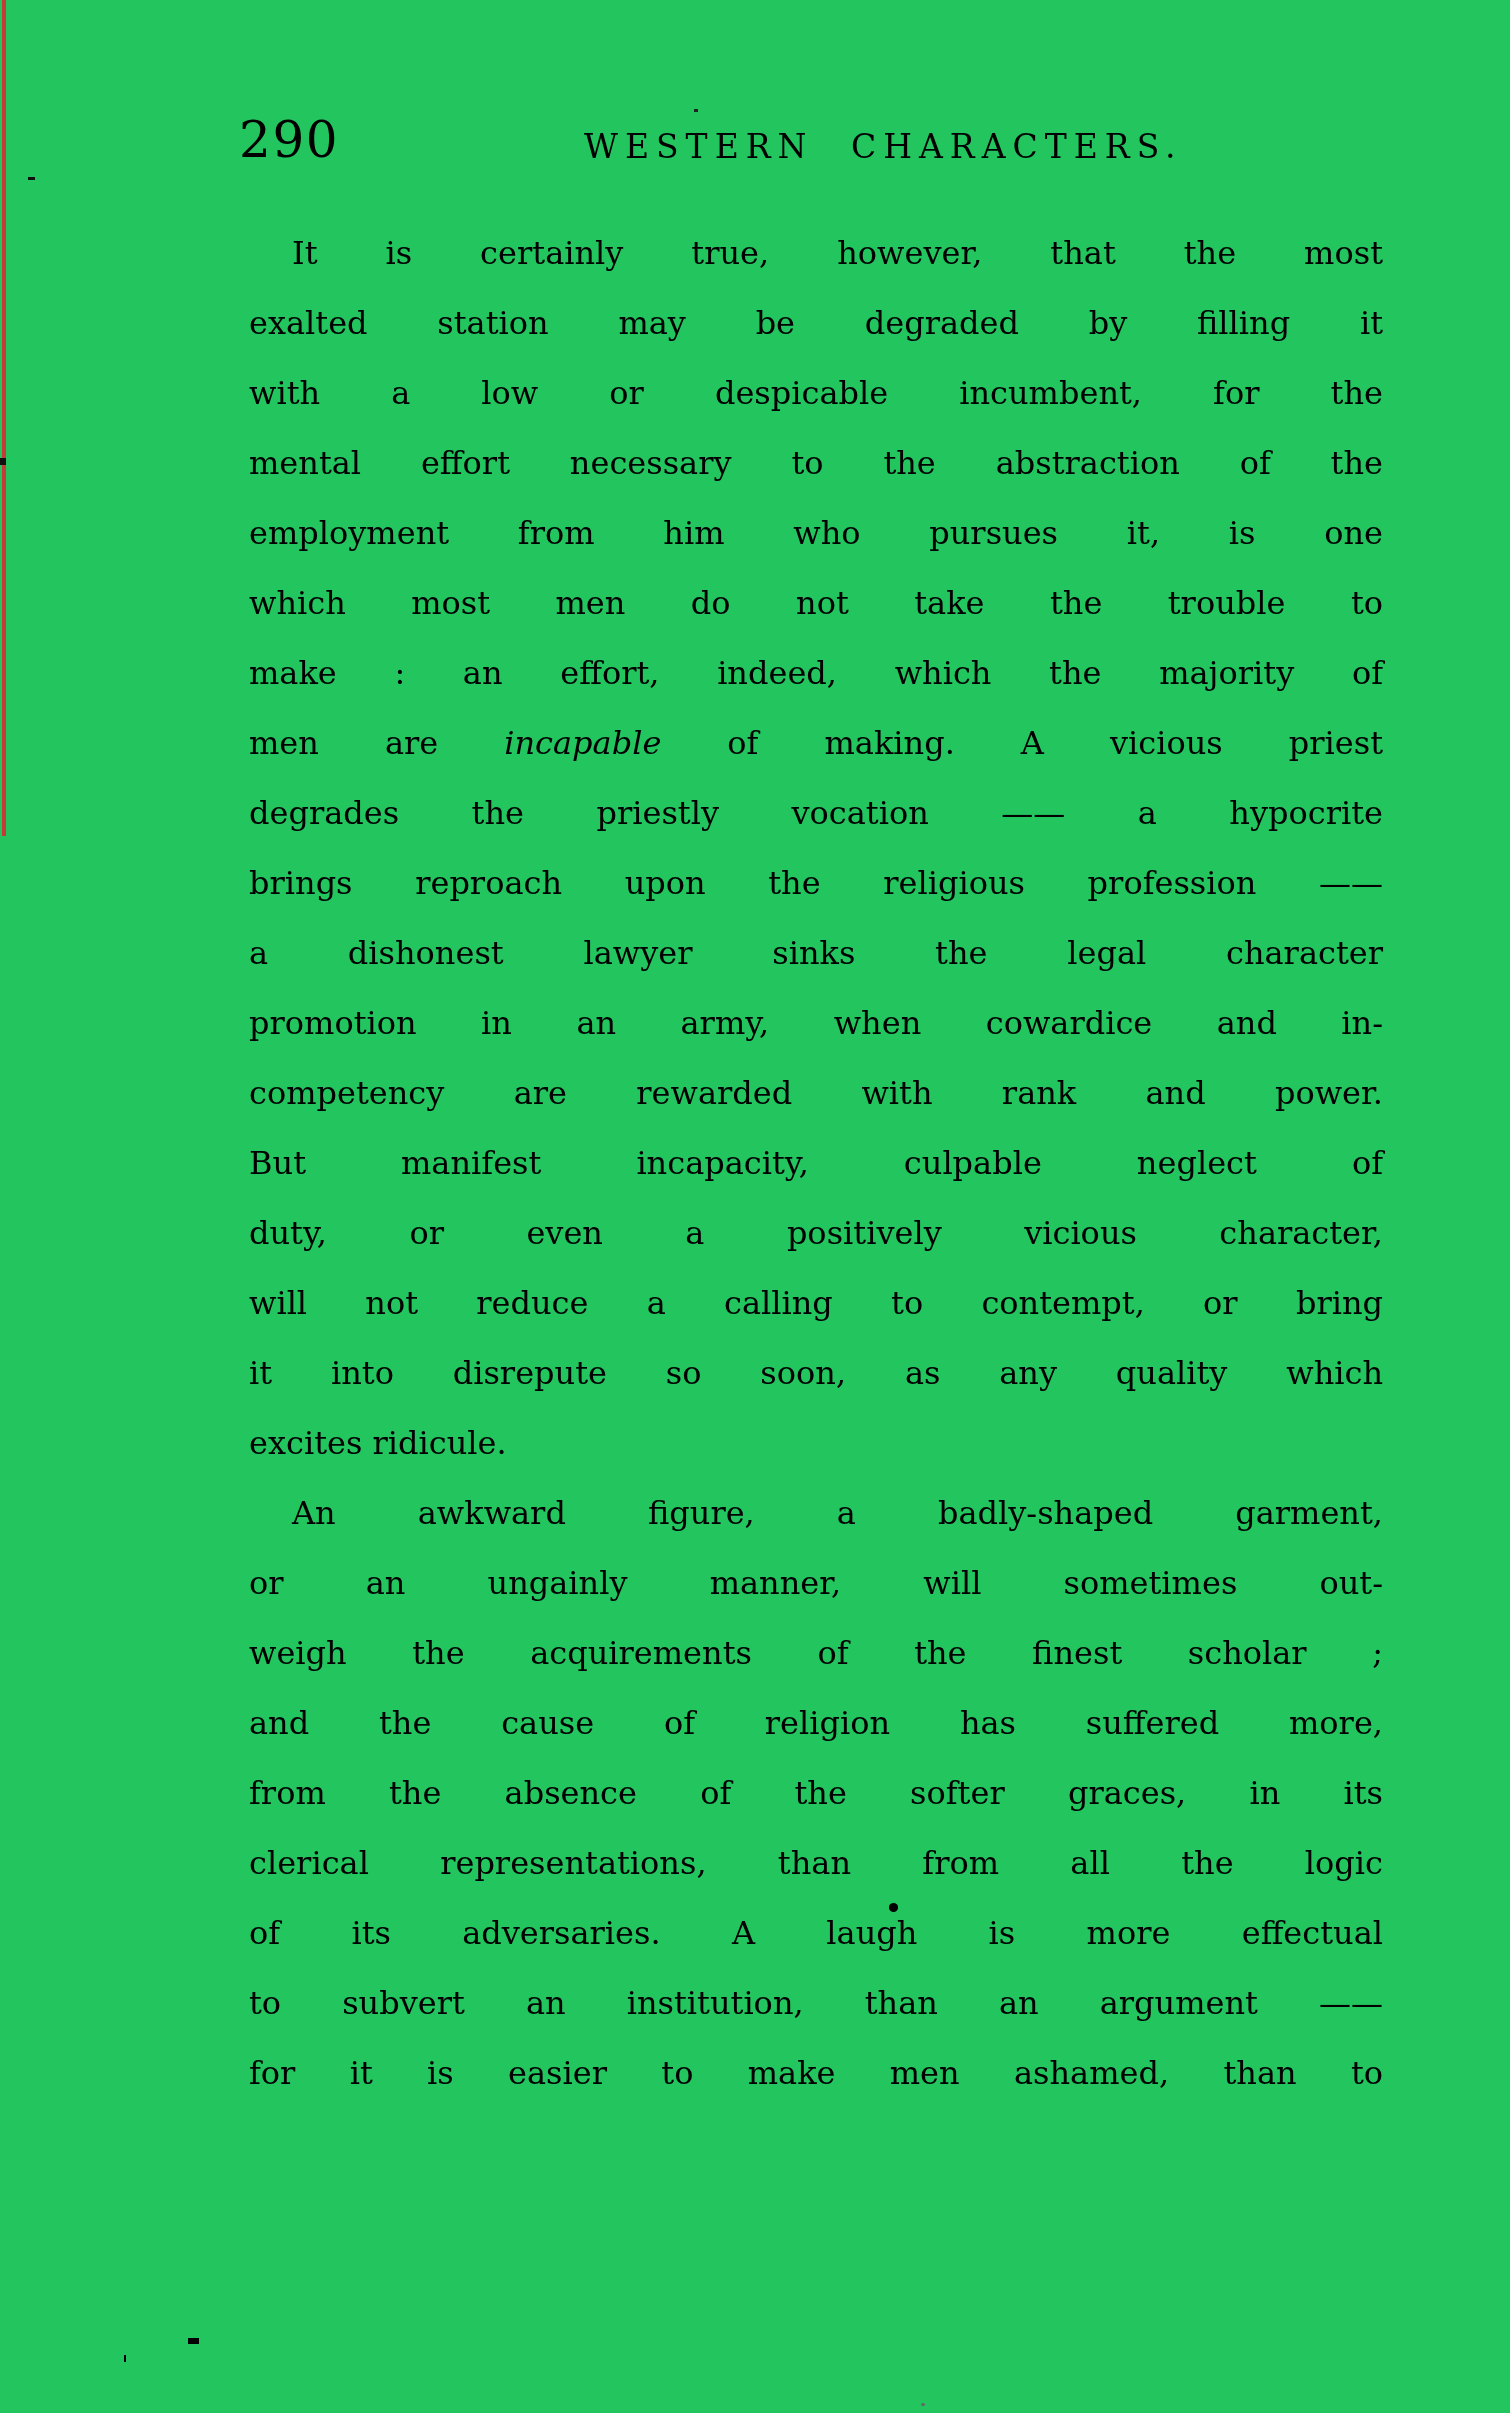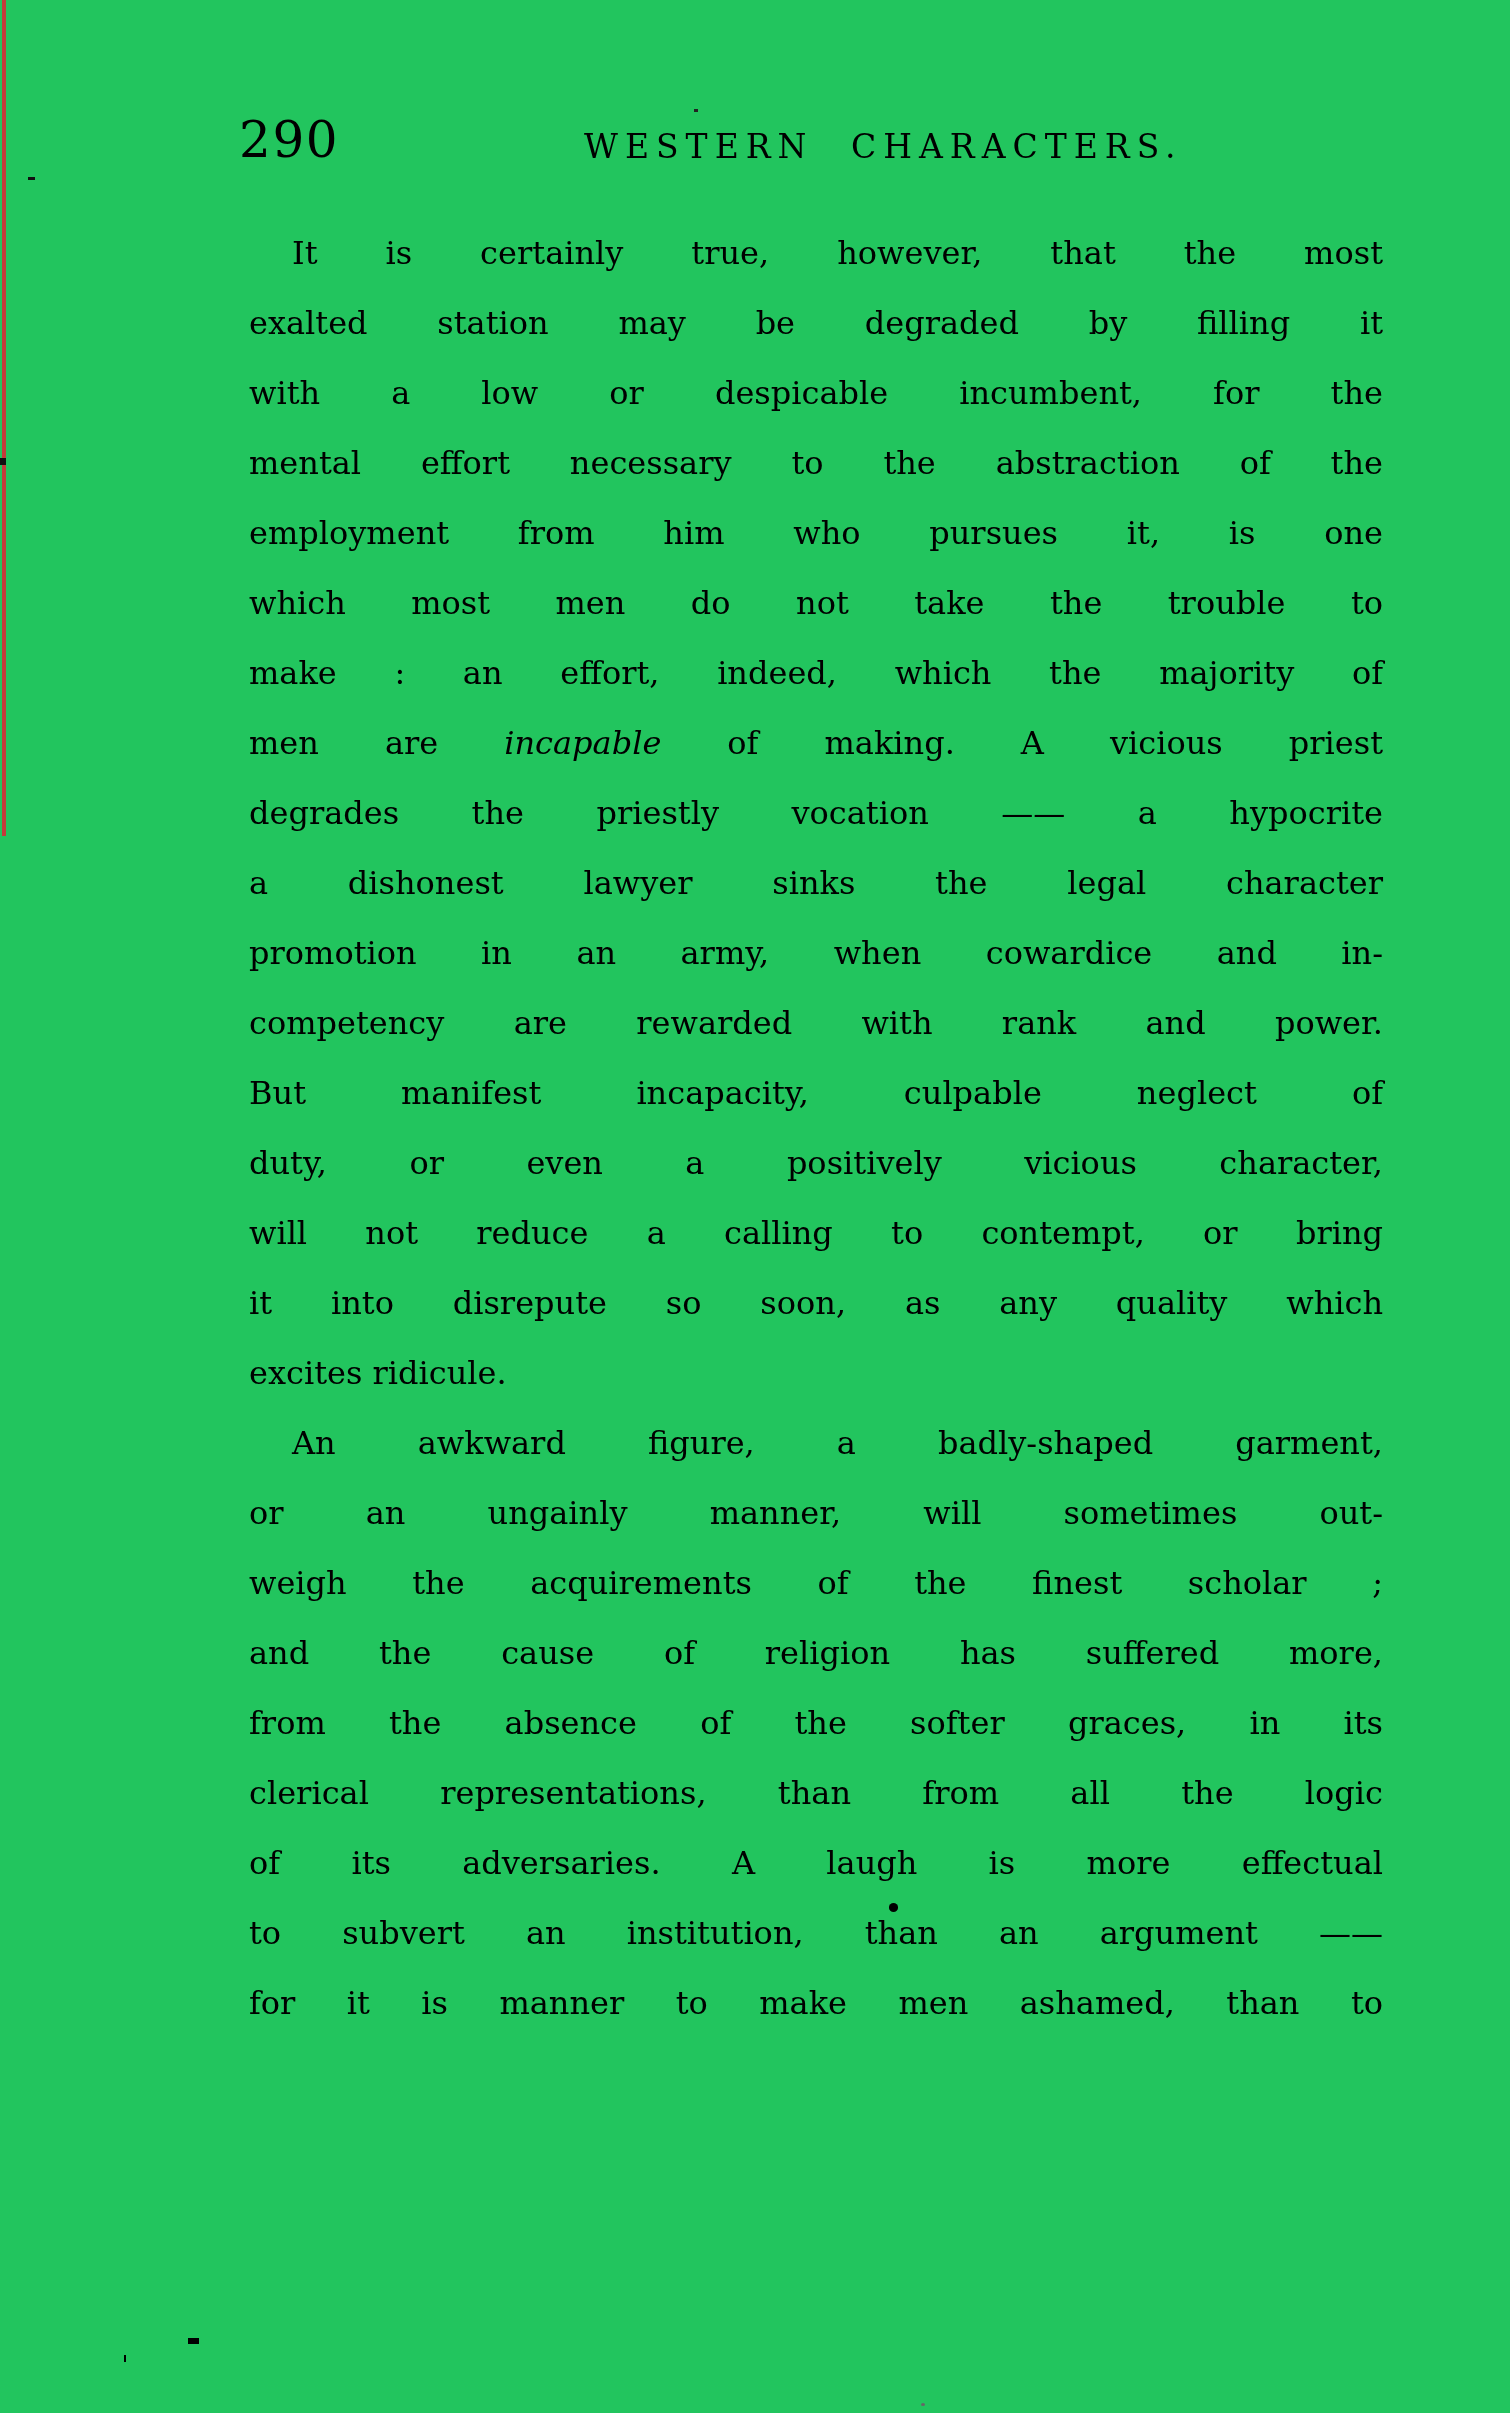--- a/index.html
+++ b/index.html
@@ -61,37 +61,38 @@
   <div class="body-text" id="body-text">
       <div class="line indent"><span class="">It is certainly true, however, that the most</span></div>
       <div class="line"><span class="">exalted station may be degraded by filling it</span></div>
       <div class="line"><span class="">with a low or despicable incumbent, for the</span></div>
       <div class="line"><span class="">mental effort necessary to the abstraction of the</span></div>
       <div class="line"><span class="">employment from him who pursues it, is one</span></div>
       <div class="line"><span class="">which most men do not take the trouble to</span></div>
       <div class="line"><span class="">make : an effort, indeed, which the majority of</span></div>
       <div class="line"><span class="">men are </span><span class="it">incapable</span><span class=""> of making.  A vicious priest</span></div>
       <div class="line"><span class="">degrades the priestly vocation —— a hypocrite</span></div>
+      <div class="line"><span class="">brings reproach upon the religious profession ——</span></div>
       <div class="line"><span class="">a dishonest lawyer sinks the legal character</span></div>
       <div class="line"><span class="">promotion in an army, when cowardice and in-</span></div>
       <div class="line"><span class="">competency are rewarded with rank and power.</span></div>
       <div class="line"><span class="">But manifest incapacity, culpable neglect of</span></div>
       <div class="line"><span class="">duty, or even a positively vicious character,</span></div>
       <div class="line"><span class="">will not reduce a calling to contempt, or bring</span></div>
       <div class="line"><span class="">it into disrepute so soon, as any quality which</span></div>
       <div class="line short"><span class="">excites ridicule.</span></div>
       <div class="line indent"><span class="">An awkward figure, a badly-shaped garment,</span></div>
       <div class="line"><span class="">or an ungainly manner, will sometimes out-</span></div>
       <div class="line"><span class="">weigh the acquirements of the finest scholar ;</span></div>
       <div class="line"><span class="">and the cause of religion has suffered more,</span></div>
       <div class="line"><span class="">from the absence of the softer graces, in its</span></div>
       <div class="line"><span class="">clerical representations, than from all the logic</span></div>
       <div class="line"><span class="">of its adversaries.  A laugh is more effectual</span></div>
       <div class="line"><span class="">to subvert an institution, than an argument ——</span></div>
-      <div class="line"><span class="">for it is manner to make men ashamed, than to</span></div>
+      <div class="line"><span class="">for it is easier to make men ashamed, than to</span></div>
     </div>
 <div class="artifact" style="left: 1.6px; top: 0px; width: 4.7px; height: 836px; background: rgb(196, 59, 59);"></div>
     <div class="artifact" style="left: 694px; top: 109px; width: 3.9px; height: 3.1px; background: rgb(34, 34, 34);"></div>
     <div class="artifact" style="left: 28px; top: 177px; width: 7px; height: 3.1px; background: rgb(17, 17, 17);"></div>
     <div class="artifact" style="left: 0px; top: 458px; width: 6.2px; height: 7px; background: rgb(17, 17, 17);"></div>
     <div class="artifact round" style="left: 889px; top: 1903px; width: 9.3px; height: 8.5px; background: rgb(0, 0, 0);"></div>
     <div class="artifact" style="left: 188px; top: 2338px; width: 11px; height: 6.2px; background: rgb(0, 0, 0);"></div>
     <div class="artifact" style="left: 124px; top: 2355px; width: 2.3px; height: 7px; background: rgb(0, 0, 0);"></div>
     <div class="artifact round" style="left: 921px; top: 2403px; width: 3.9px; height: 3.1px; background: rgb(102, 102, 102);"></div>
   </div>

